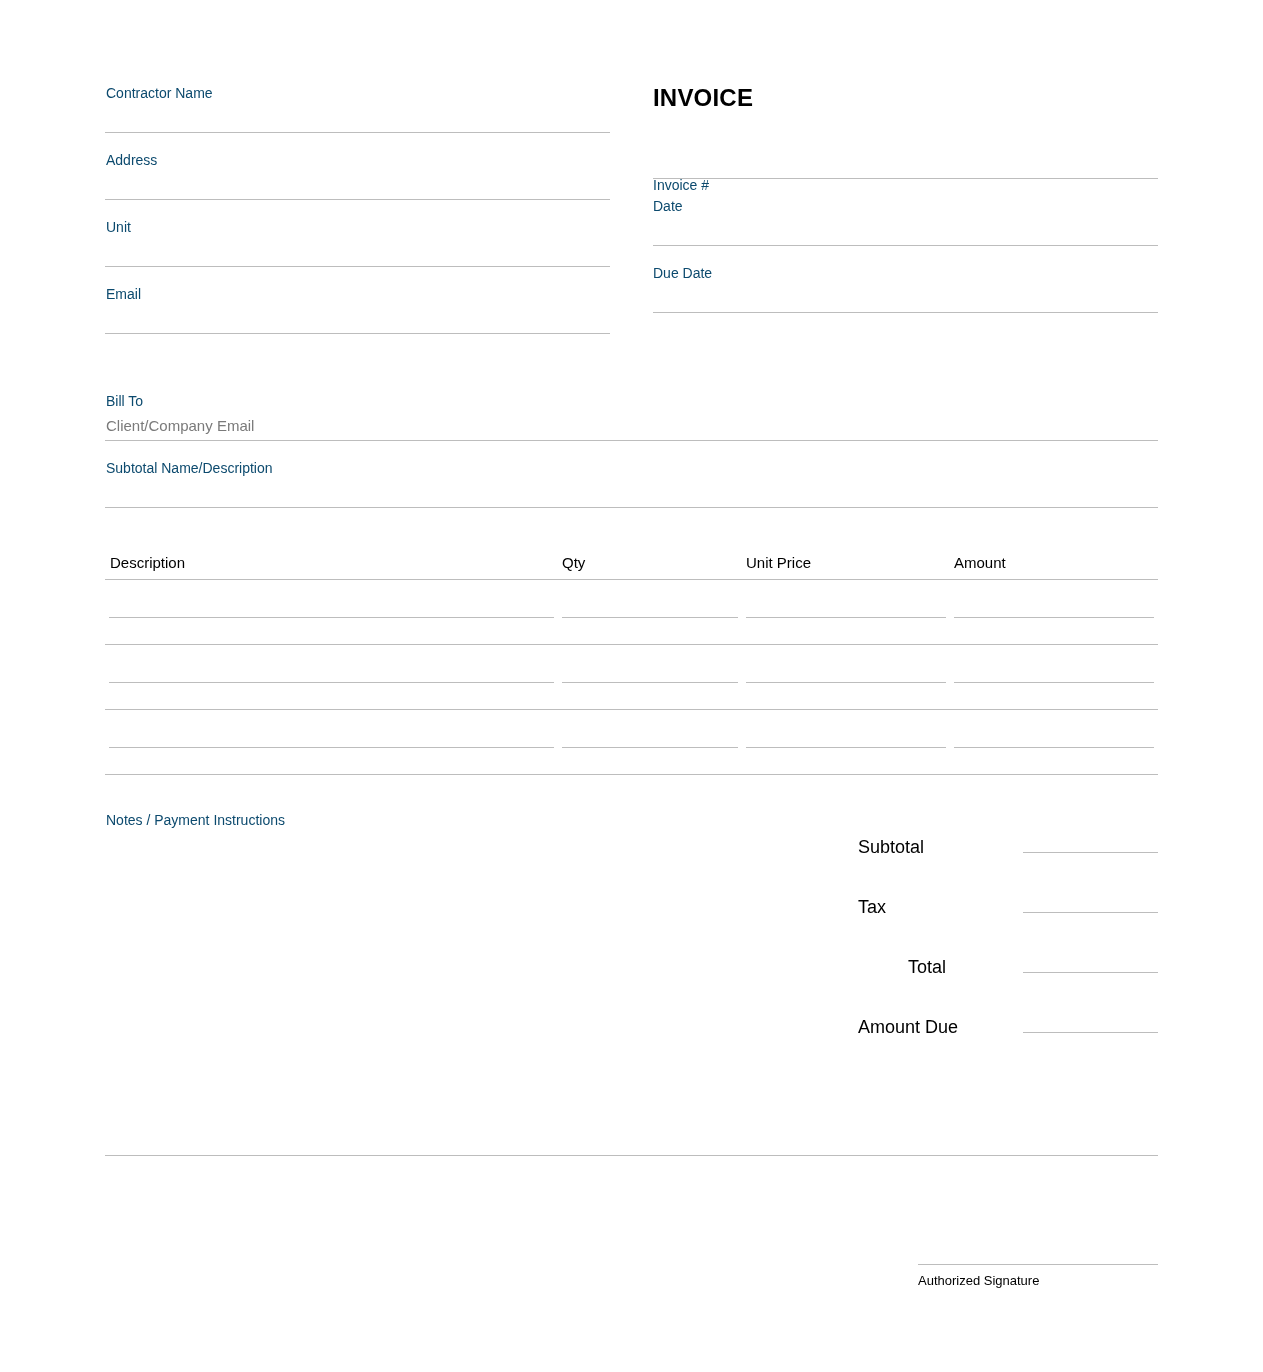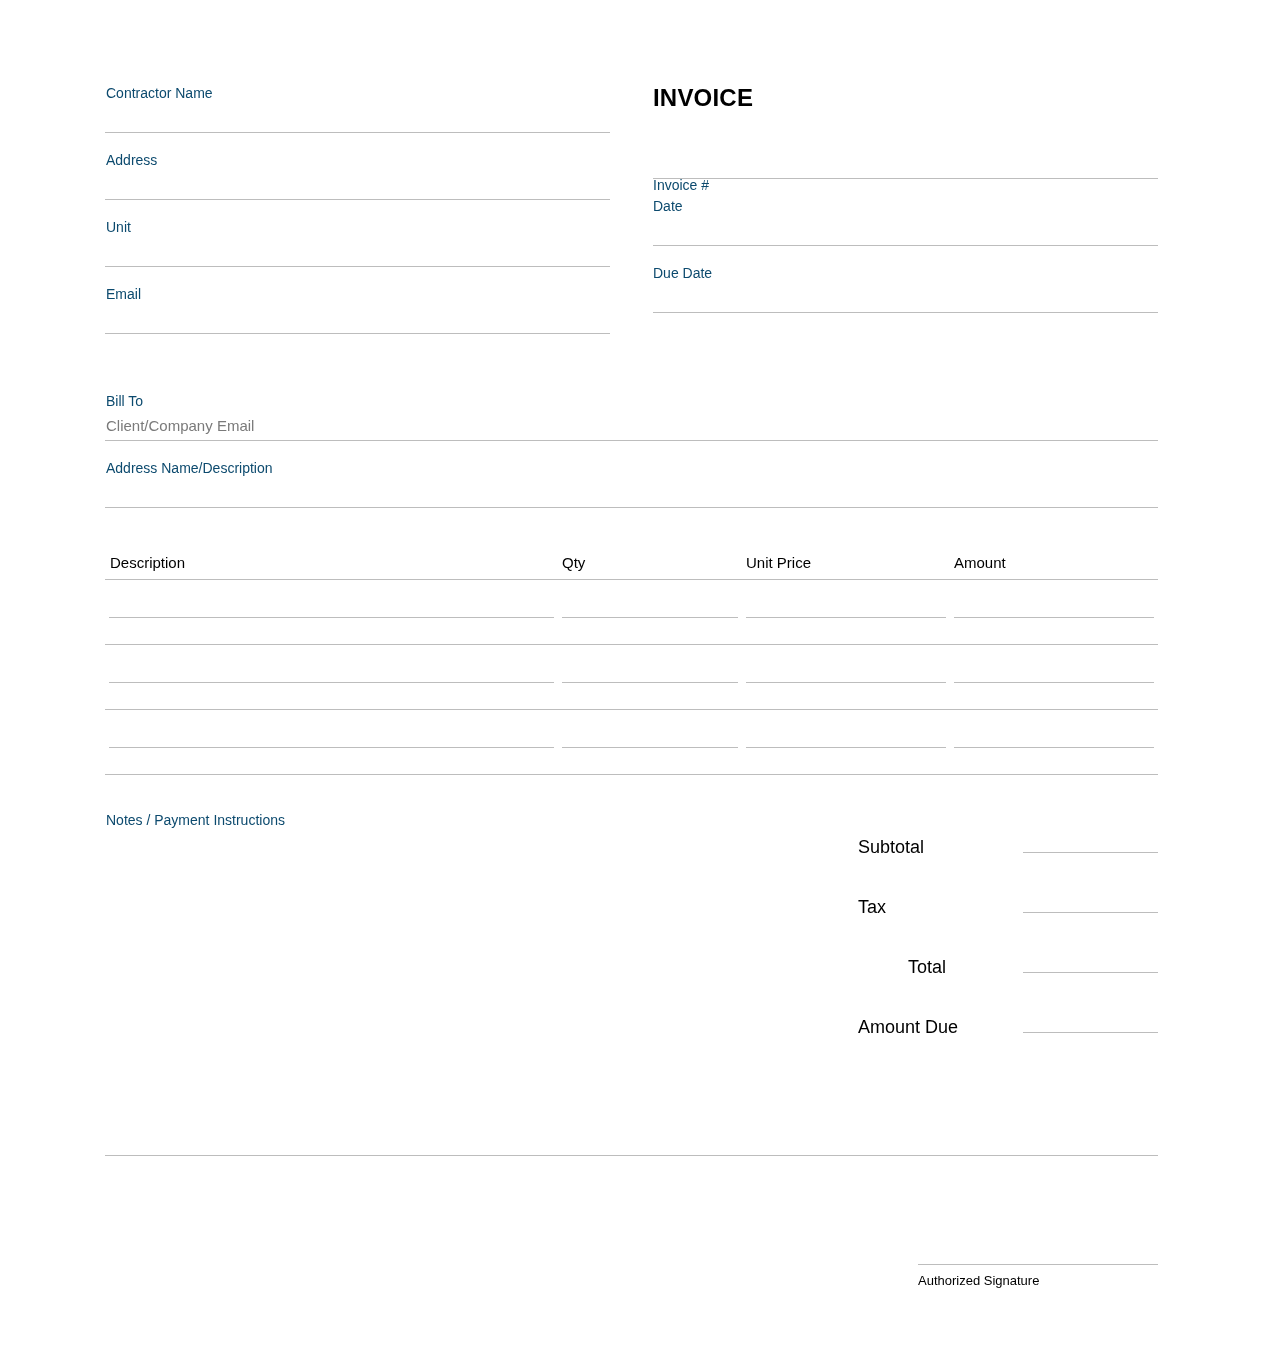--- a/index.html
+++ b/index.html
@@ -54,21 +54,21 @@
   <div class="line" style="left:653px; top:312px; width:505px;"></div>
 </div>
 
 <div>
   <div class="abs label" style="left:106px; top:393px;text-align:center;">Bill To</div>
   <div class="abs placeholder" style="left:106px; top:417px; width:1052px; height:22px;">Client/Company Email</div>
   <div class="line" style="left:105px; top:440px; width:1053px;"></div>
 </div>
 
 <div>
-  <div class="abs label" style="left:106px; top:460px;">Address Name/Description</div>
+  <div class="abs label" style="left:106px; top:460px;">Subtotal Name/Description</div>
   <div class="field-hit" style="left:105px; top:478px; width:1053px; height:29px;"></div>
   <div class="line" style="left:105px; top:507px; width:1053px;"></div>
 </div>
 
 <div>
   <div>
     <div class="abs th" style="left:110px; top:554px;">Description</div>
     <div class="abs th" style="left:562px; top:554px;">Qty</div>
     <div class="abs th" style="left:746px; top:554px;">Unit Price</div>
     <div class="abs th" style="left:954px; top:554px;">Amount</div>

